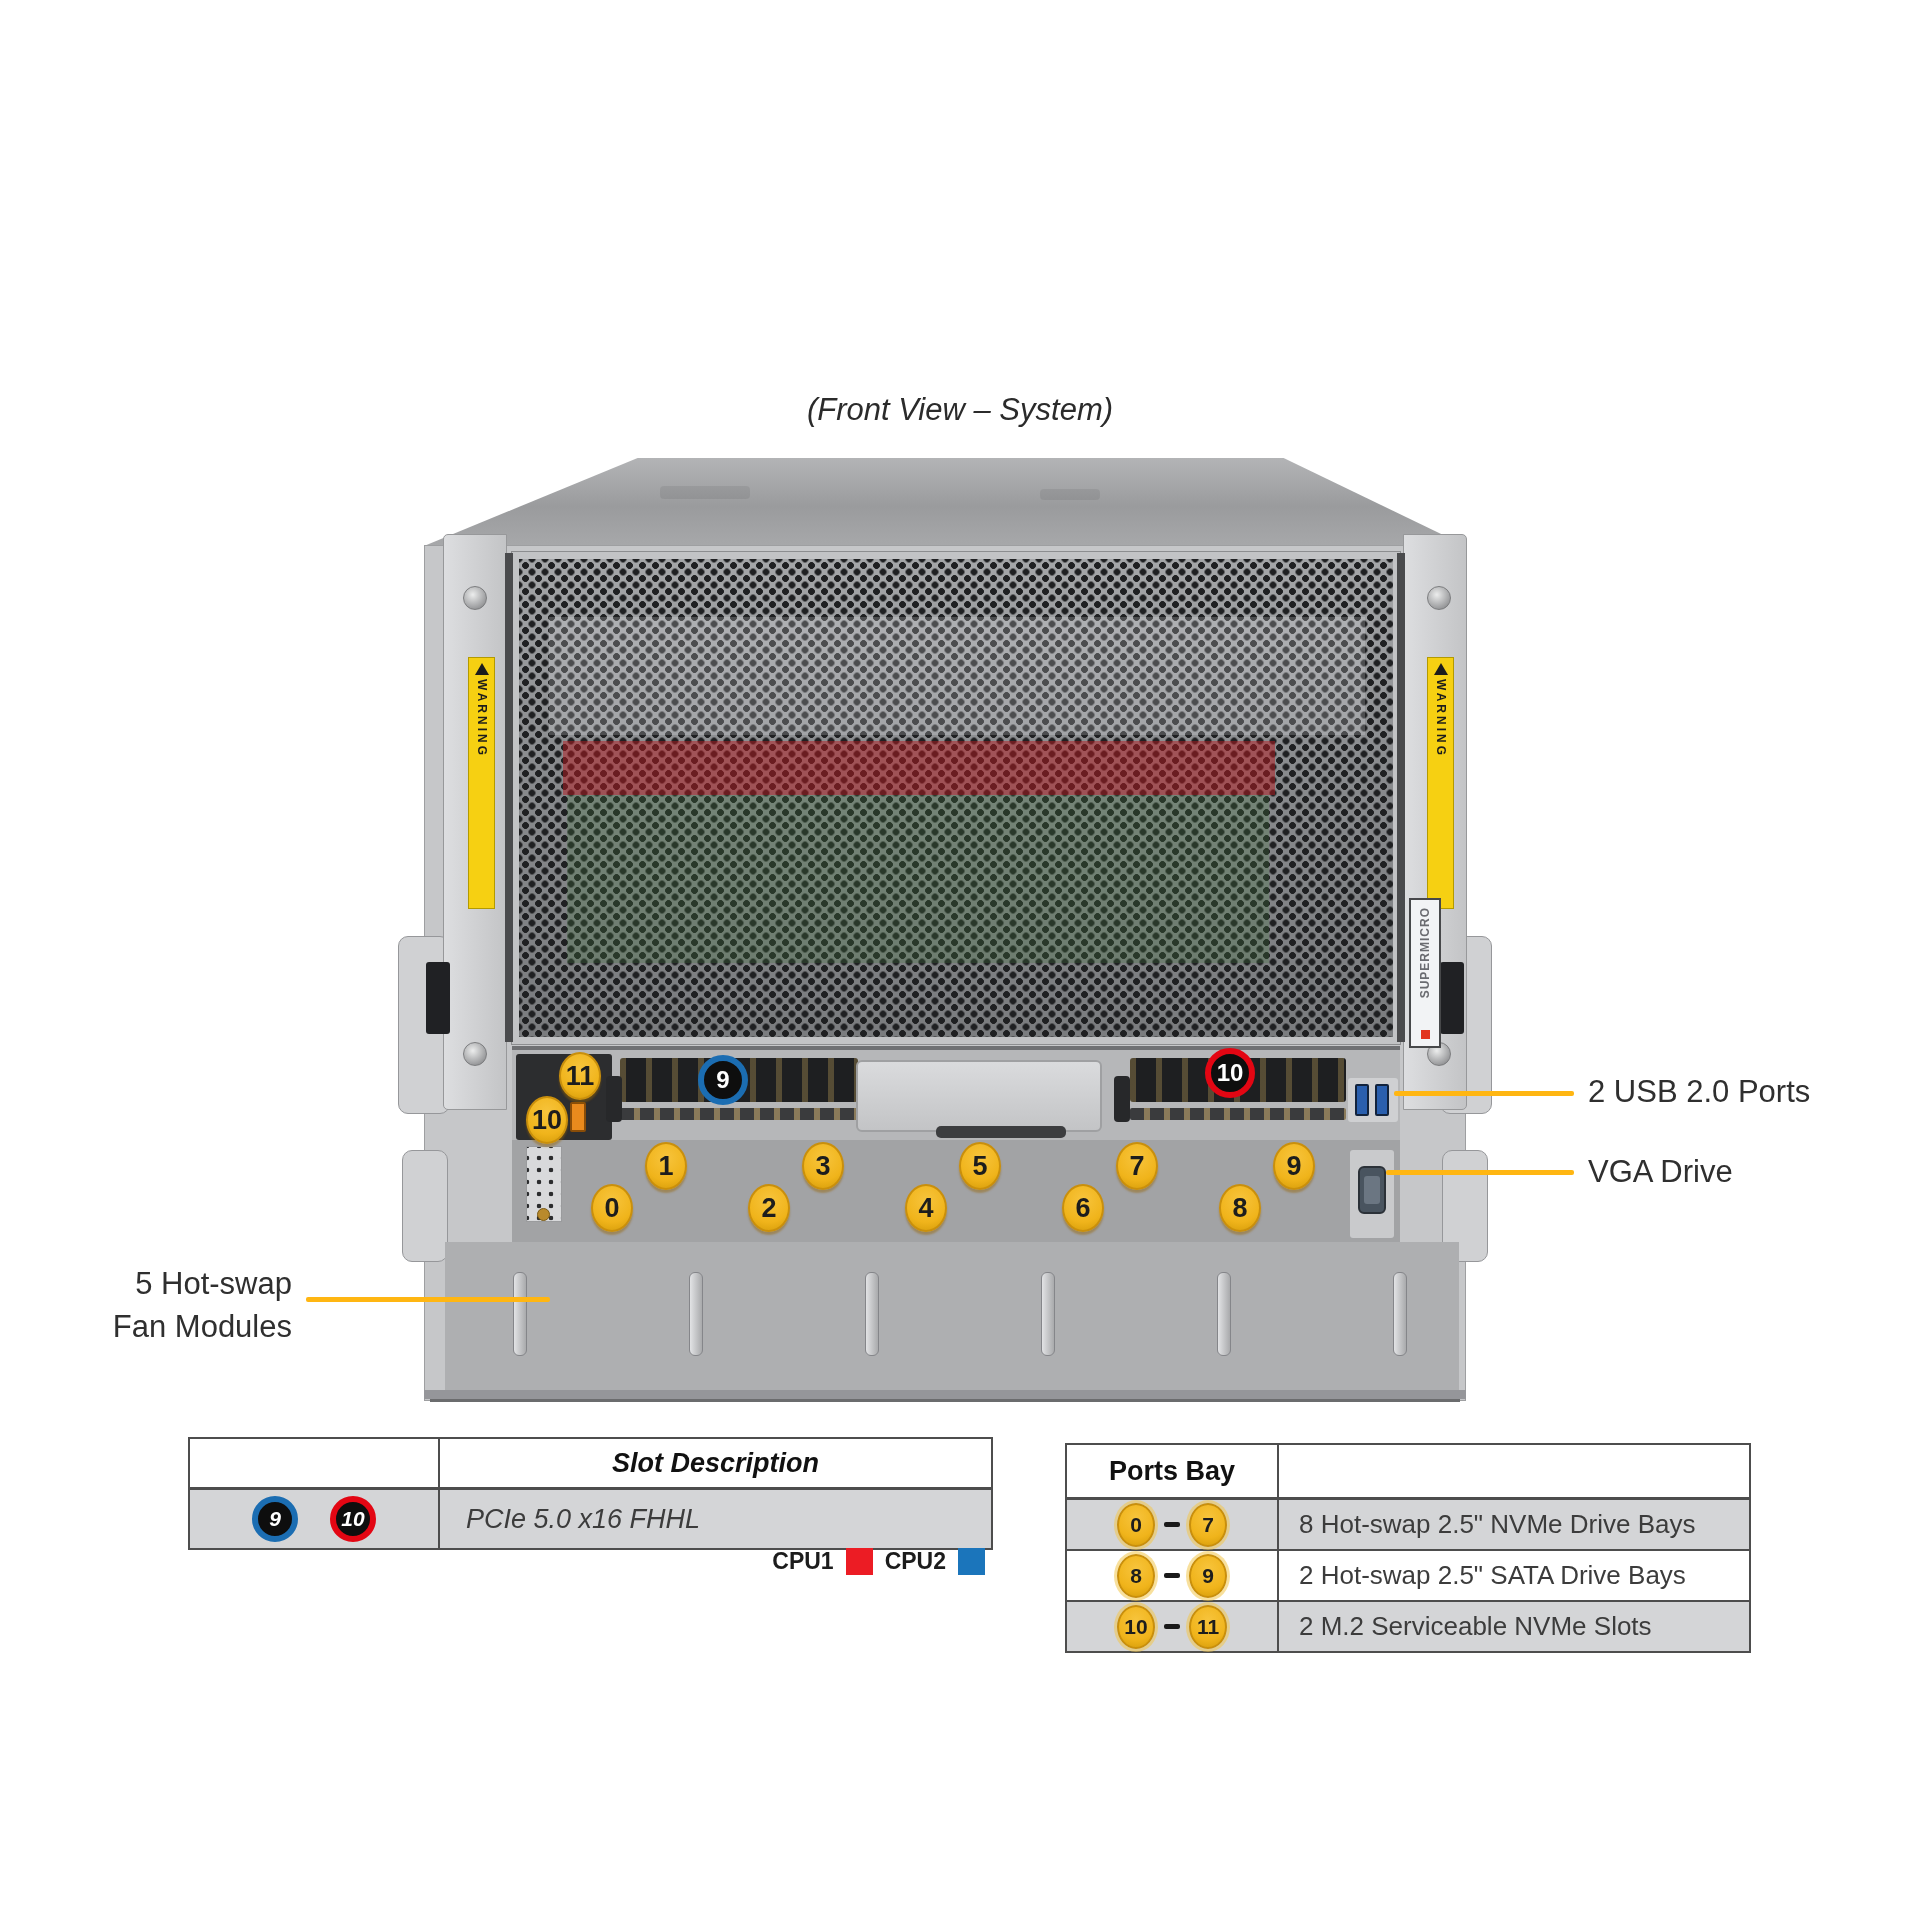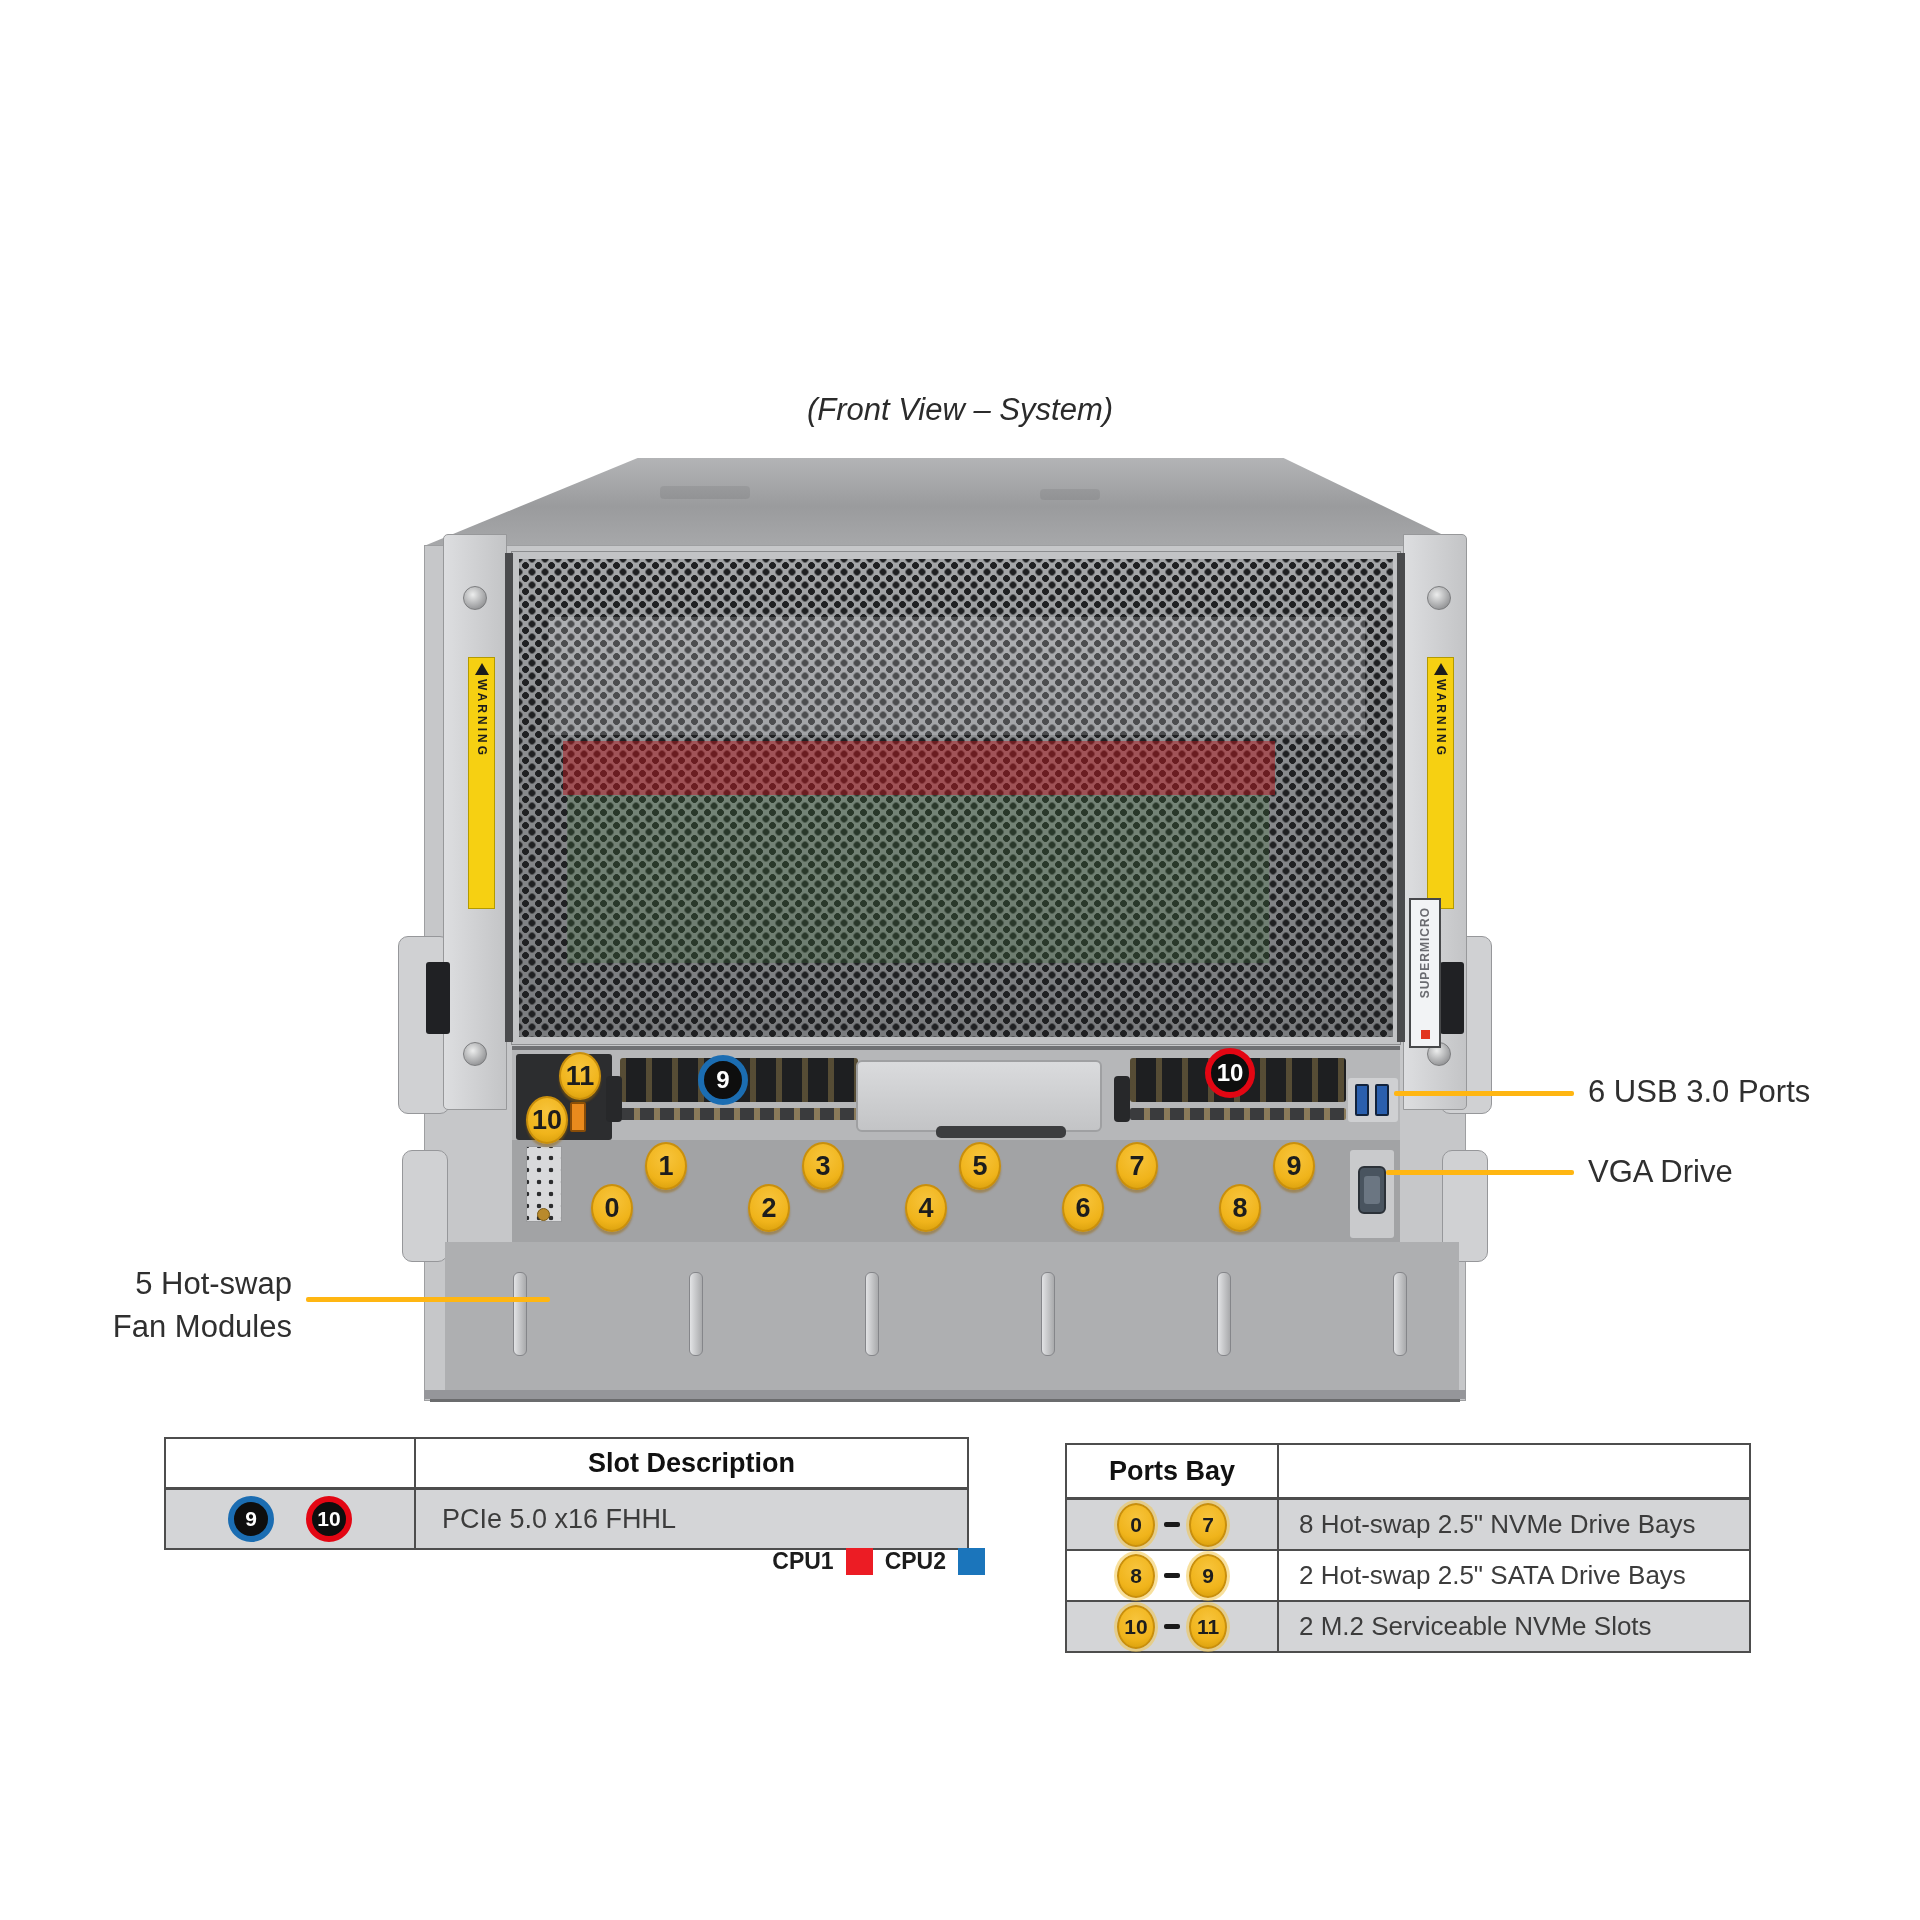--- a/index.html
+++ b/index.html
@@ -109,21 +109,21 @@
         color:#1d1d1d;font-weight:bold;z-index:30;box-shadow:0 3px 2px rgba(150,100,0,0.45);}
   .badge-chassis{position:absolute;width:42px;height:48px;font-size:27px;}
   .badge-table{width:38px;height:44px;font-size:21px;box-shadow:0 0 0 3px rgba(242,198,74,0.55);}
   .badge-ring{display:flex;align-items:center;justify-content:center;border-radius:50%;background:#0e0e0e;
         color:#ffffff;font-weight:bold;box-sizing:border-box;z-index:30;}
   .badge-ring.chassis{position:absolute;width:50px;height:50px;border:6px solid #555;font-size:24px;}
   .badge-ring.table{width:46px;height:46px;border:6px solid #555;font-size:21px;}
 
   
   .tbl{background:#ffffff;border:2px solid #4d4d4d;box-sizing:border-box;z-index:20;}
-  #slot-table{left:164px;top:1437px;width:805px;}
+  #slot-table{left:188px;top:1437px;width:805px;font-style:italic;}
   .st-header{height:48px;display:flex;border-bottom:3px solid #4d4d4d;}
   .st-h1{width:250px;border-right:2px solid #4d4d4d;box-sizing:border-box;}
   .st-h2{flex:1;display:flex;align-items:center;justify-content:center;font-weight:bold;font-size:27px;color:#111;}
   .st-row{height:58px;display:flex;background:#d4d5d7;}
   .st-c1{width:250px;border-right:2px solid #4d4d4d;box-sizing:border-box;display:flex;align-items:center;justify-content:center;gap:32px;}
   .st-c2{flex:1;display:flex;align-items:center;padding-left:26px;font-size:27px;color:#3c3c3c;}
   #cpu-legend{left:0px;top:1548px;width:985px;display:flex;justify-content:flex-end;align-items:center;gap:12px;z-index:20;}
   .legend-label{font-weight:bold;font-size:23px;color:#1c1c1c;}
   .legend-swatch{width:27px;height:27px;}
 
@@ -322,21 +322,21 @@
       <div class="fan-handle" style="left: 1217px; top: 1272px;"></div>
       <div class="fan-handle" style="left: 1393px; top: 1272px;"></div>
     </div>
 
   <div id="bottom-lip" class="abs"></div>
   <div id="bottom-shadow" class="abs"></div>
 
   <div id="line-usb" class="abs callout-line"></div>
   <div id="line-vga" class="abs callout-line"></div>
   <div id="line-fan" class="abs callout-line"></div>
-  <div id="label-usb" class="abs callout-label">6 USB 3.0 Ports</div>
+  <div id="label-usb" class="abs callout-label">2 USB 2.0 Ports</div>
   <div id="label-vga" class="abs callout-label">VGA Drive</div>
   <div id="label-fan" class="abs callout-label">
     <div>5 Hot-swap</div>
     <div>Fan Modules</div>
   </div>
 
   <div id="slot-table" class="abs tbl">
     <div class="st-header">
       <div class="st-h1"></div>
       <div class="st-h2">Slot Description</div>

